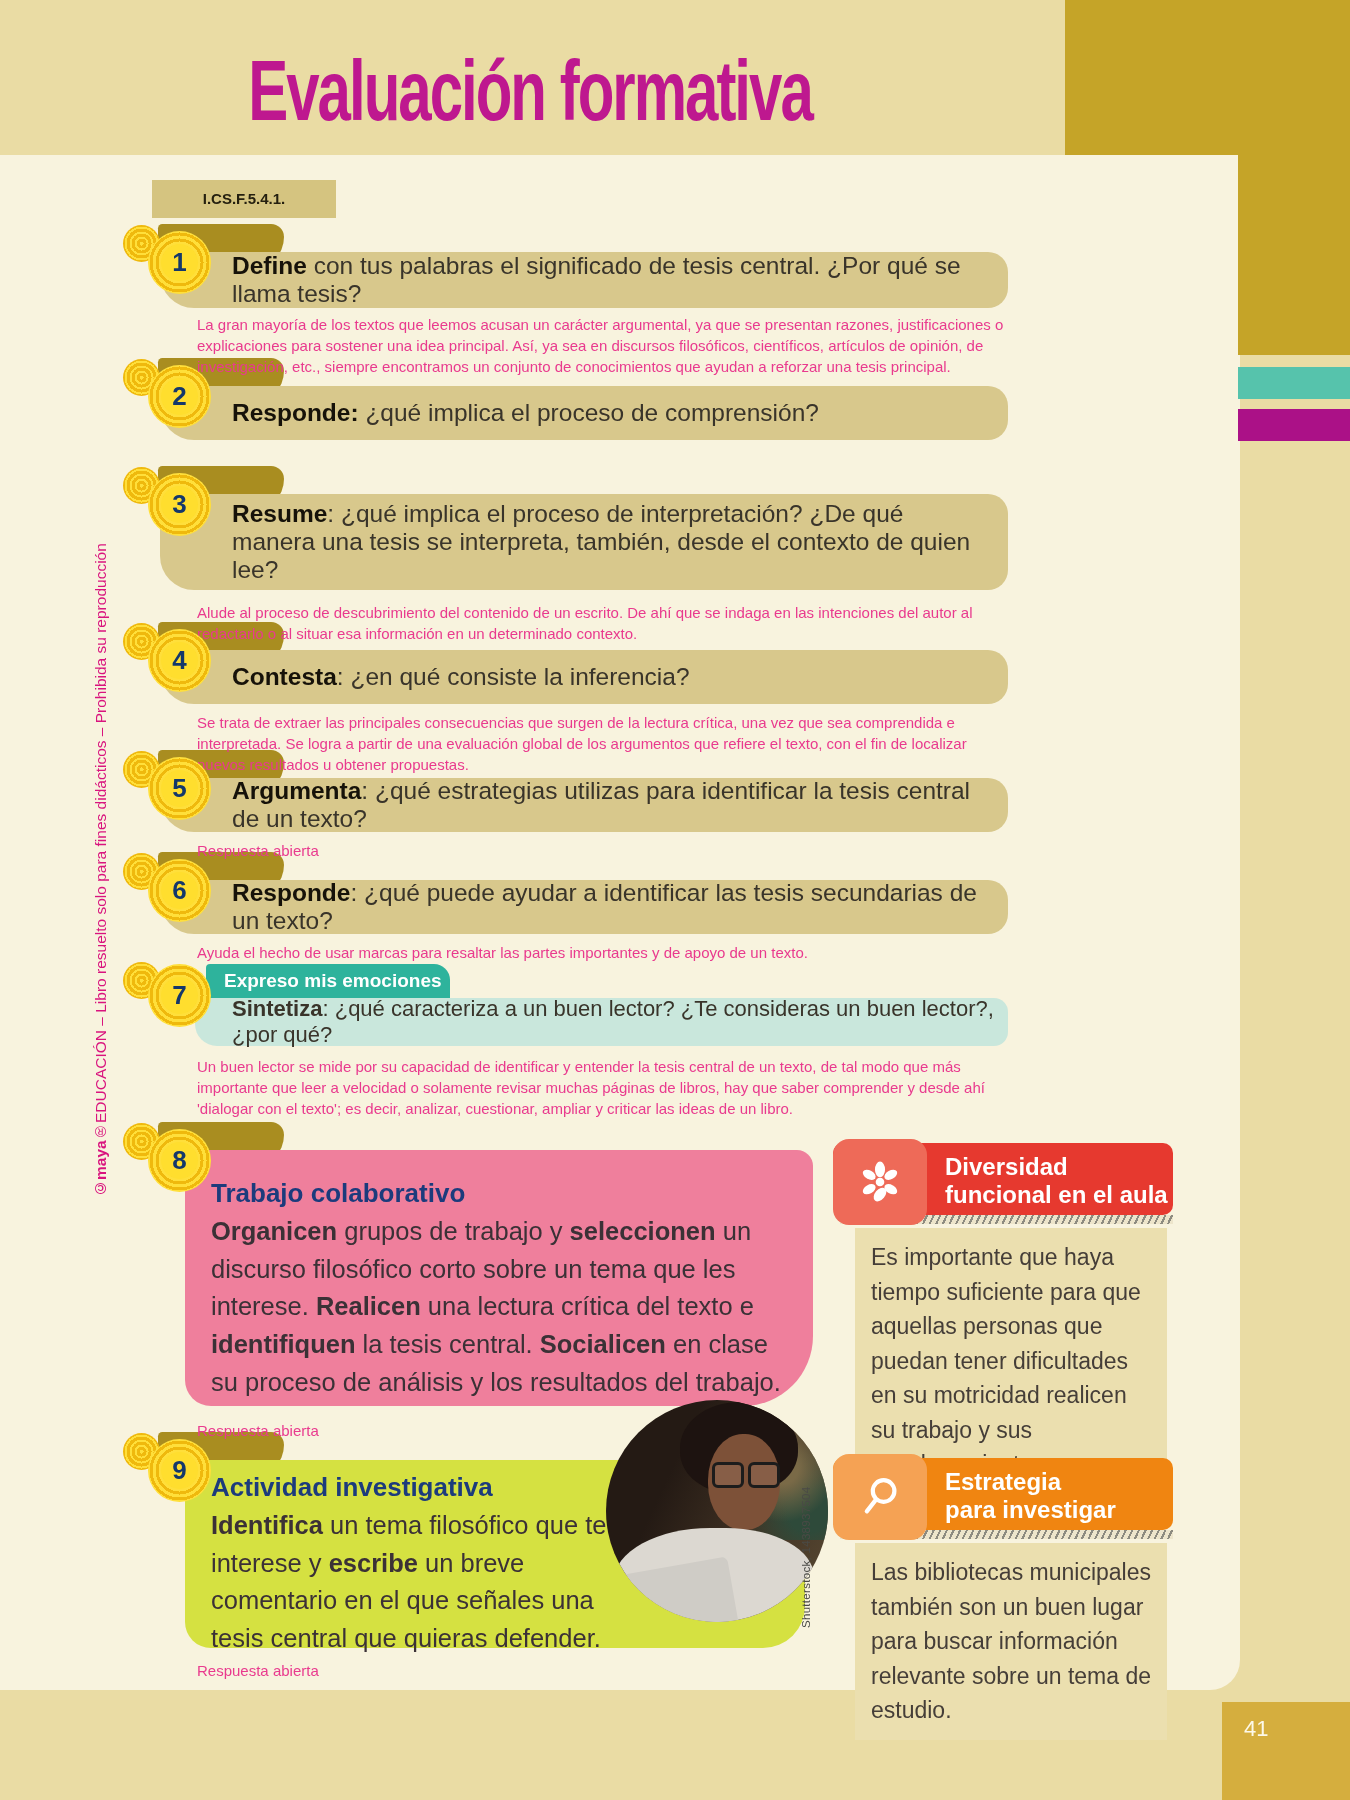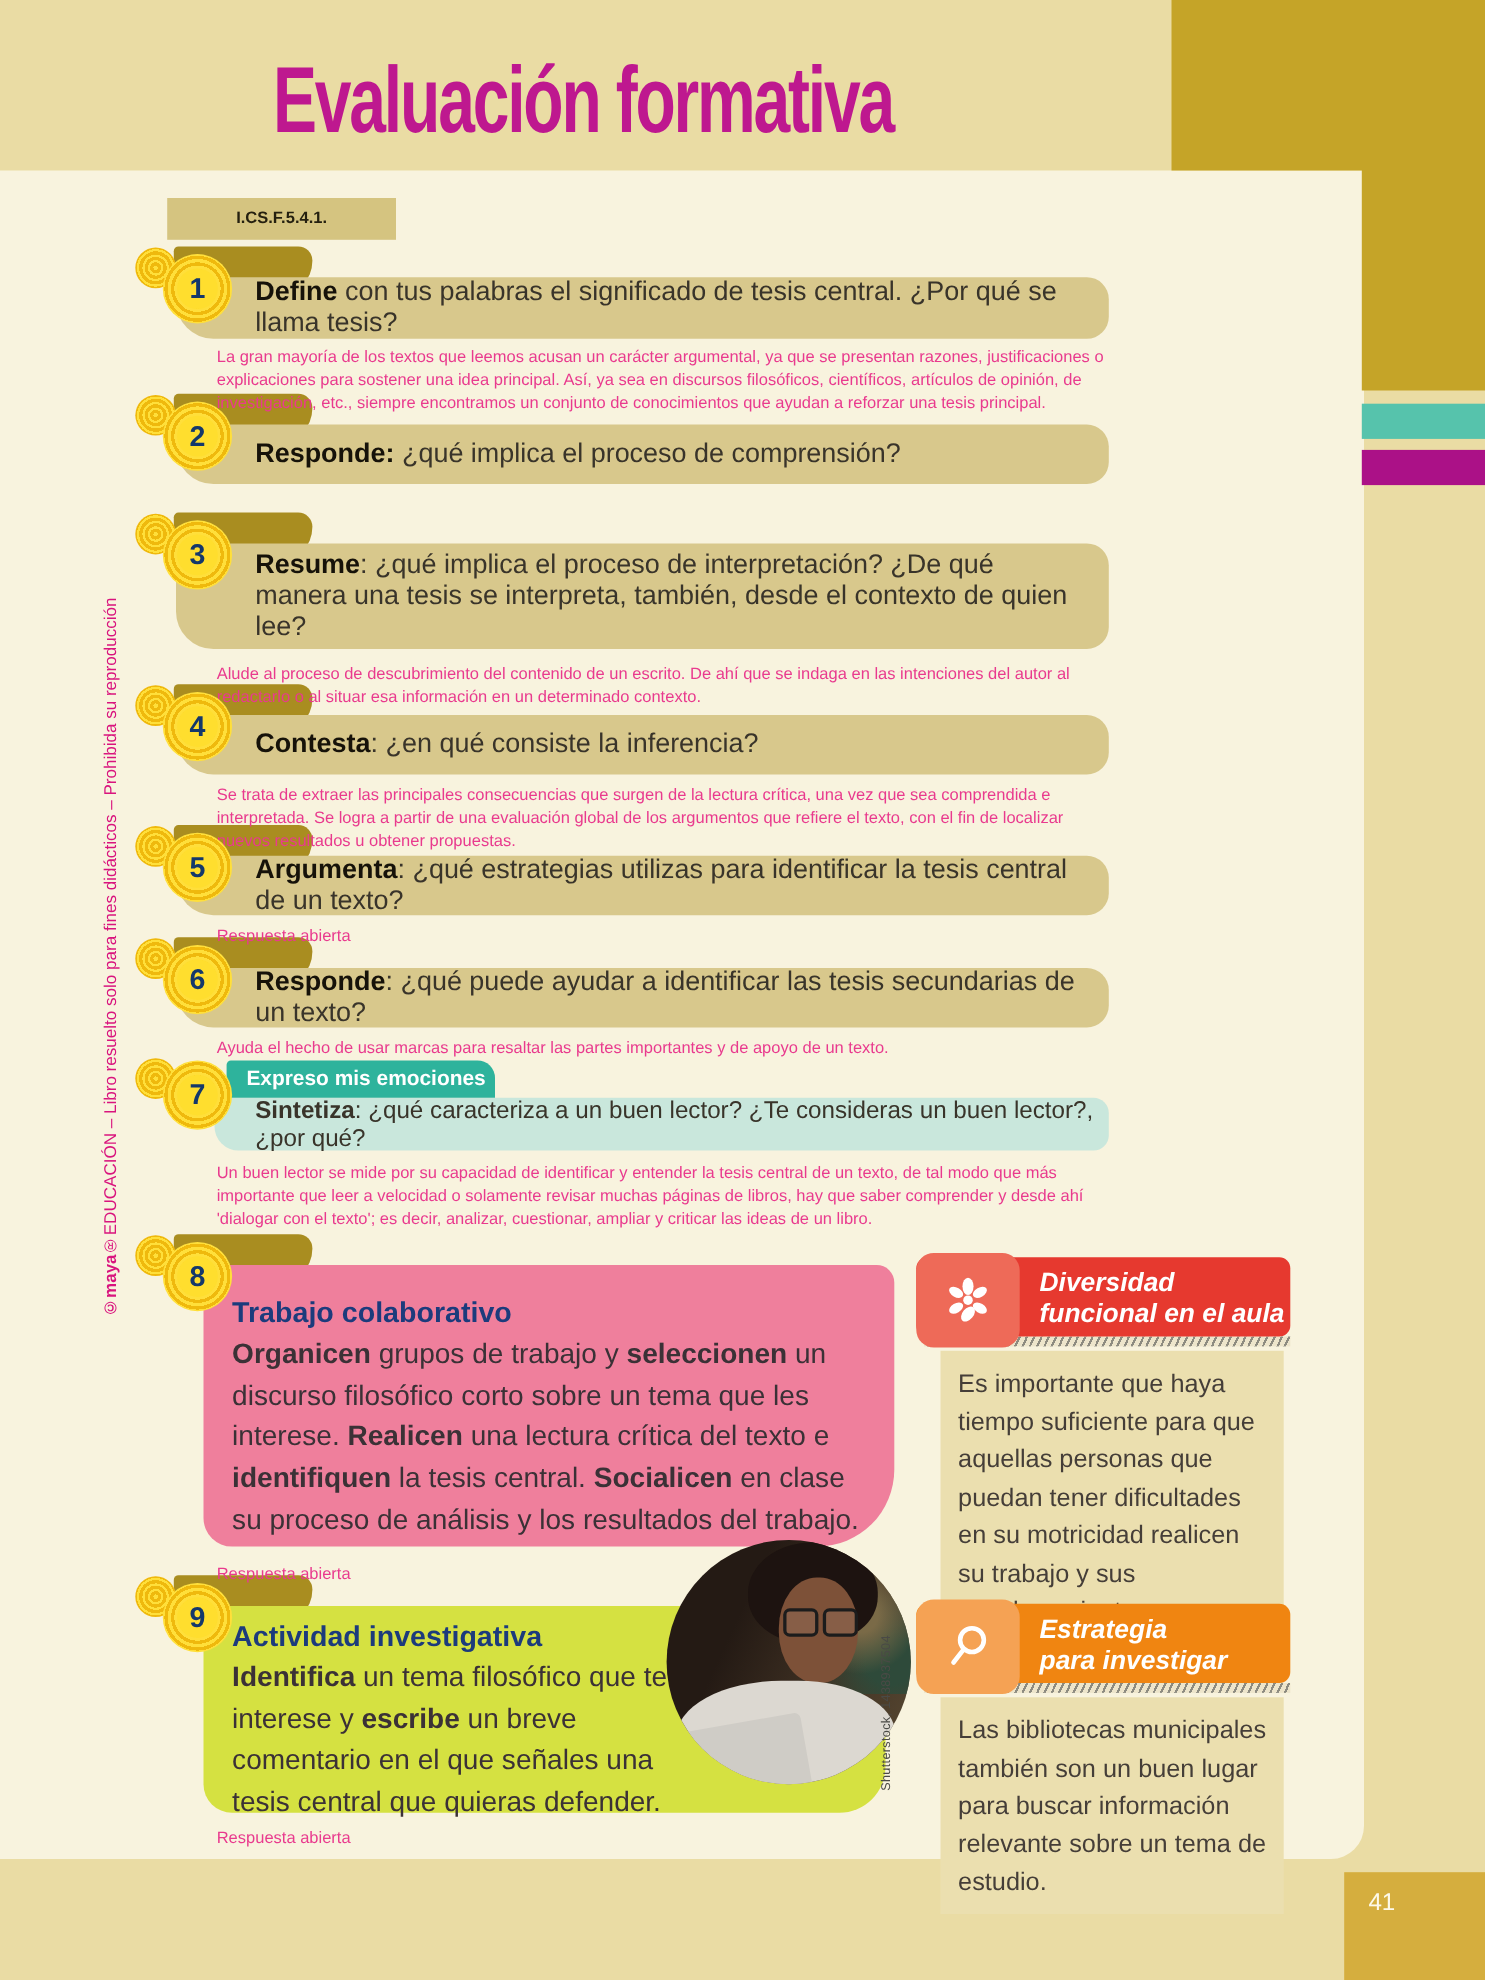--- a/index.html
+++ b/index.html
@@ -8,21 +8,21 @@
   .abs{position:absolute;}
   
   #cream{left:0;top:155px;width:1240px;height:1535px;background:#F8F3DE;border-radius:0 0 30px 0;}
   #gold-strip{left:1238px;top:0;width:112px;height:355px;background:#C5A428;}
   #gold-block{left:1065px;top:0;width:285px;height:155px;background:#C5A428;}
   #teal-bar{left:1238px;top:367px;width:112px;height:32px;background:#56C3AC;}
   #magenta-bar{left:1238px;top:409px;width:112px;height:32px;background:#AB1187;}
   #footer-gold{left:1222px;top:1702px;width:128px;height:98px;background:#D5AE3E;color:#FDF9E9;font-size:22px;padding:14px 0 0 22px;box-sizing:border-box;}
   
   #title{left:150px;top:42px;width:760px;text-align:center;color:#BE188F;font-size:60px;font-weight:bold;letter-spacing:-2px;transform:scaleY(1.42);transform-origin:50% 0;white-space:nowrap;}
-  #code-box{left:152px;top:180px;width:208px;height:38px;background:#D5C480;color:#25200F;font-weight:bold;font-size:15px;text-align:center;line-height:38px;}
+  #code-box{left:152px;top:180px;width:184px;height:38px;background:#D5C480;color:#25200F;font-weight:bold;font-size:15px;text-align:center;line-height:38px;}
   
   #sidebar{left:84px;top:420px;width:34px;height:900px;display:flex;align-items:center;justify-content:center;writing-mode:vertical-rl;transform:rotate(180deg);color:#D9147E;font-size:15.5px;white-space:nowrap;}
   #sidebar b{font-weight:bold;}
   
   .scroll{left:158px;width:126px;height:46px;background:#A98D20;border-radius:6px 18px 46px 6px;z-index:1;}
   .banner{left:160px;width:848px;background:#D8C88C;z-index:2;border-radius:4px 20px 20px 34px;display:flex;align-items:center;box-sizing:border-box;padding-left:72px;padding-right:20px;font-size:24.5px;color:#39342A;}
   .banner b{color:#161209;}
   .medal{width:63px;height:63px;border-radius:50%;background:repeating-radial-gradient(circle at 50% 50%, #FFDF3A 0 3px, #EFB90D 3px 6px);z-index:3;display:flex;align-items:center;justify-content:center;}
   .medal-core{width:37px;height:37px;border-radius:50%;background:#FFDE2E;color:#14386B;font-weight:bold;font-size:26px;display:flex;align-items:center;justify-content:center;}
   .medal-sm{width:37px;height:37px;border-radius:50%;background:repeating-radial-gradient(circle at 50% 50%, #FFDF3A 0 2px, #EFB90D 2px 5px);z-index:2;}
@@ -41,21 +41,21 @@
   .ph{position:absolute;}
   #ph-bokeh{left:140px;top:20px;width:90px;height:120px;background:radial-gradient(circle at 40% 40%, #7a6a47 0 18%, transparent 60%),radial-gradient(circle at 70% 75%, #2e4a3a 0 20%, transparent 60%);}
   #ph-hair{left:74px;top:2px;width:118px;height:92px;background:#1D1310;border-radius:50% 50% 46% 46%;}
   #ph-face{left:102px;top:34px;width:72px;height:96px;background:#7D5138;border-radius:48%;}
   #ph-glass-l{left:106px;top:62px;width:26px;height:20px;border:3px solid #1c1c1c;border-radius:6px;background:rgba(255,255,255,.08);}
   #ph-glass-r{left:142px;top:62px;width:26px;height:20px;border:3px solid #1c1c1c;border-radius:6px;background:rgba(255,255,255,.08);}
   #ph-shirt{left:8px;top:128px;width:200px;height:110px;background:#DCD8D1;border-radius:48% 44% 0 0;}
   #ph-laptop{left:-12px;top:168px;width:140px;height:70px;background:#CFCCC6;transform:rotate(-10deg);border-radius:6px;}
   #photo-credit{left:796px;top:1396px;width:20px;height:232px;writing-mode:vertical-rl;transform:rotate(180deg);font-size:11.5px;color:#4A4A46;letter-spacing:.3px;z-index:7;display:flex;align-items:center;}
   
-  .aside-head{width:340px;height:72px;border-radius:10px;z-index:2;box-sizing:border-box;padding:10px 0 0 112px;color:#fff;font-weight:bold;font-size:24px;line-height:1.15;font-style:italic;}
+  .aside-head{width:340px;height:72px;border-radius:10px;z-index:2;box-sizing:border-box;padding:10px 0 0 112px;color:#fff;font-weight:bold;font-size:24px;line-height:1.15;}
   #div-head{left:833px;top:1143px;background:#E6392F;}
   #str-head{left:833px;top:1458px;background:#F08511;}
   .icon-tile{width:94px;height:86px;border-radius:16px;z-index:3;display:flex;align-items:center;justify-content:center;}
   #div-tile{left:833px;top:1139px;background:#EE6A58;}
   #str-tile{left:833px;top:1454px;background:#F5A254;}
   .hatch{width:333px;height:9px;background:repeating-linear-gradient(115deg,#8D8B80 0 2px,#EDE5CB 2px 6px);z-index:1;}
   #div-hatch{left:840px;top:1215px;}
   #str-hatch{left:840px;top:1530px;}
   .aside-body{width:312px;background:#EBDFAF;box-sizing:border-box;padding:12px 16px;font-size:23px;line-height:1.5;color:#453E38;}
   #div-body{left:855px;top:1228px;}

